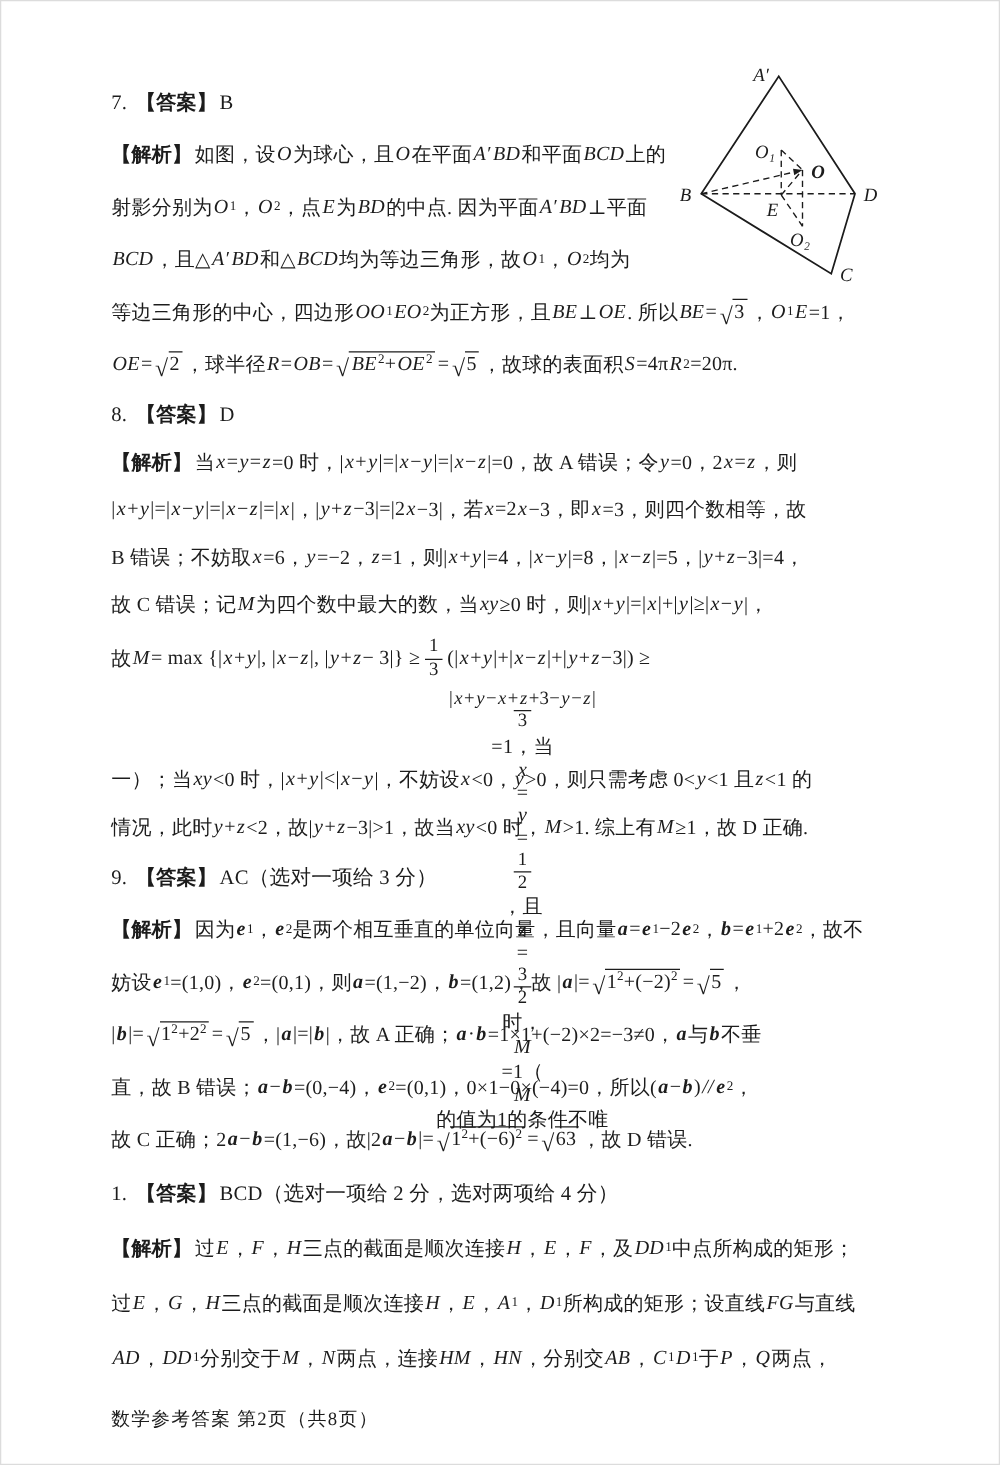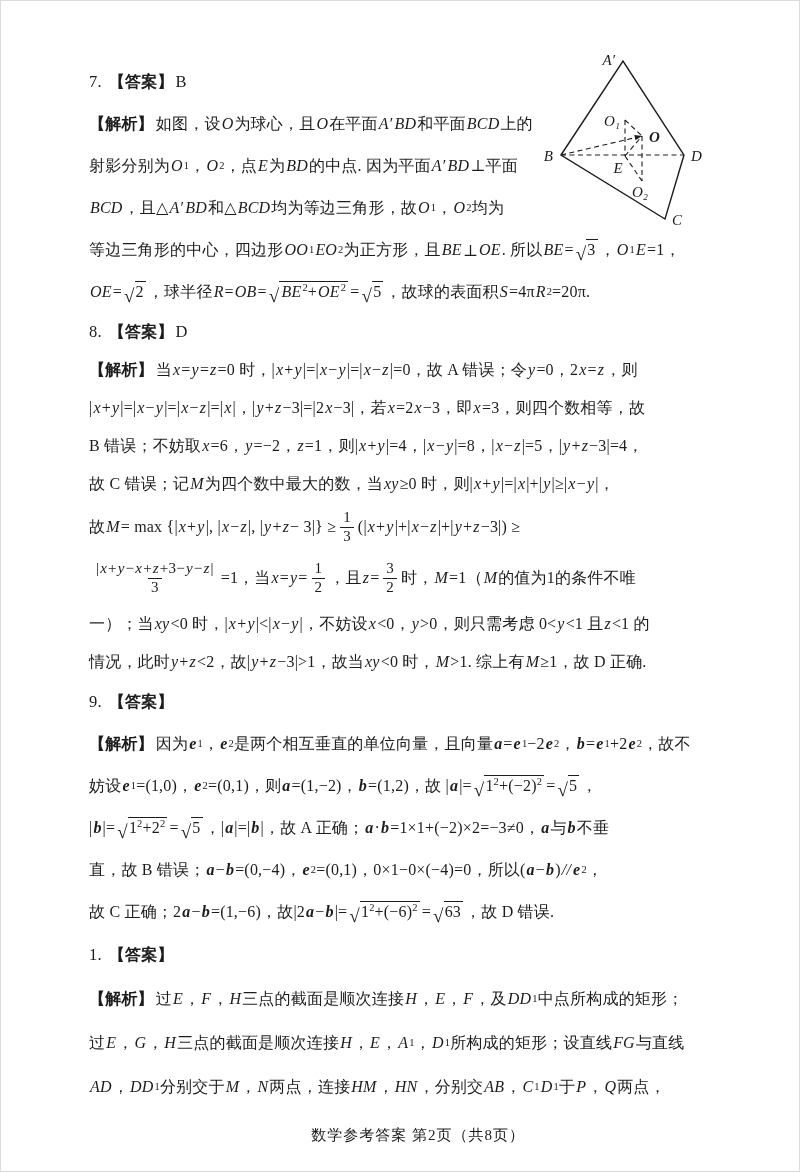--- a/index.html
+++ b/index.html
@@ -21,23 +21,23 @@
   .sq{display:inline-flex;align-items:flex-end;margin:0 2px;}
   .sq .r{font-size:19px;line-height:1;transform:translateY(2px);}
   .sq .o{border-top:1.2px solid #1c1c1c;padding:0 2px 0 1px;line-height:1.3;}
   
   .fr{display:inline-flex;flex-direction:column;align-items:center;
       margin:0 4px;line-height:1.15;font-size:15px;}
   .fr .n{padding:0 3px;}
   .fr .d{border-top:1.2px solid #1c1c1c;padding:0 3px;}
   .q8 .line{height:38px;}
   .q8 .fl{height:48px;}
-  .q8 .fl2{height:54px;}
+  .q8 .fl2{height:54px;flex-direction:column;}
   .q10 .line{height:44px;}
-  .footer{justify-content:center;font-size:15px;height:36px;margin-top:8px;
+  .footer{font-size:15px;height:36px;margin-top:8px;
           letter-spacing:1px;}
   .figure{position:absolute;left:538px;top:42px;width:260px;height:198px;}
   .figure text{font-family:"Liberation Serif","DejaVu Serif",serif;
                font-style:italic;font-size:15px;fill:#1c1c1c;}
   .figure text.bold{font-weight:bold;}
 </style>
 </head>
 <body>
 
 <div class="page">
@@ -119,20 +119,21 @@
           <span class="d">2</span>
         </span>时，<i>M</i>=1（<i>M</i> 的值为1的条件不唯</div>
     <div class="line">一）；当<i>xy</i>&lt;0 时，|<i>x</i>+<i>y</i>|&lt;|<i>x</i>−<i>y</i>|，不妨设<i>x</i>&lt;0，<i>y</i>&gt;0，则只需考虑 0&lt;<i>y</i>&lt;1 且<i>z</i>&lt;1 的</div>
     <div class="line">情况，此时<i>y</i>+<i>z</i>&lt;2，故|<i>y</i>+<i>z</i>−3|&gt;1，故当<i>xy</i>&lt;0 时，<i>M</i>&gt;1. 综上有<i>M</i>≥1，故 D 正确.</div>
   </section>
 
   <section class="q q9">
     <div class="line qhead">
       <span class="num">9.</span>
         <b class="hd">【答案】</b>
+        <span>AC（选对一项给 3 分）</span>
     </div>
     <div class="line"><b class="hd">【解析】</b>因为<em>e</em><sub>1</sub>，<em>e</em><sub>2</sub> 是两个相互垂直的单位向量，且向量<em>a</em>=<em>e</em><sub>1</sub>−2<em>e</em><sub>2</sub>，<em>b</em>=<em>e</em><sub>1</sub>+2<em>e</em><sub>2</sub>，故不</div>
     <div class="line">妨设 <em>e</em><sub>1</sub>=(1,0)，<em>e</em><sub>2</sub>=(0,1)，则<em>a</em>=(1,−2)，<em>b</em>=(1,2)，故 |<em>a</em>|=<span class="sq">
           <span class="r">√</span>
           <span class="o">1<sup>2</sup>+(−2)<sup>2</sup></span>
         </span>=<span class="sq">
           <span class="r">√</span>
           <span class="o">5</span>
         </span>，</div>
     <div class="line">|<em>b</em>|=<span class="sq">
@@ -149,20 +150,21 @@
         </span>=<span class="sq">
           <span class="r">√</span>
           <span class="o">63</span>
         </span>，故 D 错误.</div>
   </section>
 
   <section class="q q10">
     <div class="line qhead">
       <span class="num">1.</span>
         <b class="hd">【答案】</b>
+        <span>BCD（选对一项给 2 分，选对两项给 4 分）</span>
     </div>
     <div class="line"><b class="hd">【解析】</b>过<i>E</i>，<i>F</i>，<i>H</i> 三点的截面是顺次连接<i>H</i>，<i>E</i>，<i>F</i>，及<i>DD</i><sub>1</sub> 中点所构成的矩形；</div>
     <div class="line">过<i>E</i>，<i>G</i>，<i>H</i> 三点的截面是顺次连接<i>H</i>，<i>E</i>，<i>A</i><sub>1</sub>，<i>D</i><sub>1</sub> 所构成的矩形；设直线<i>FG</i> 与直线</div>
     <div class="line"><i>AD</i>，<i>DD</i><sub>1</sub> 分别交于<i>M</i>，<i>N</i> 两点，连接<i>HM</i>，<i>HN</i>，分别交<i>AB</i>，<i>C</i><sub>1</sub><i>D</i><sub>1</sub> 于<i>P</i>，<i>Q</i> 两点，</div>
   </section>
 
   <div class="line footer">
     <span>数学参考答案 第2页（共8页）</span>
   </div>
 

